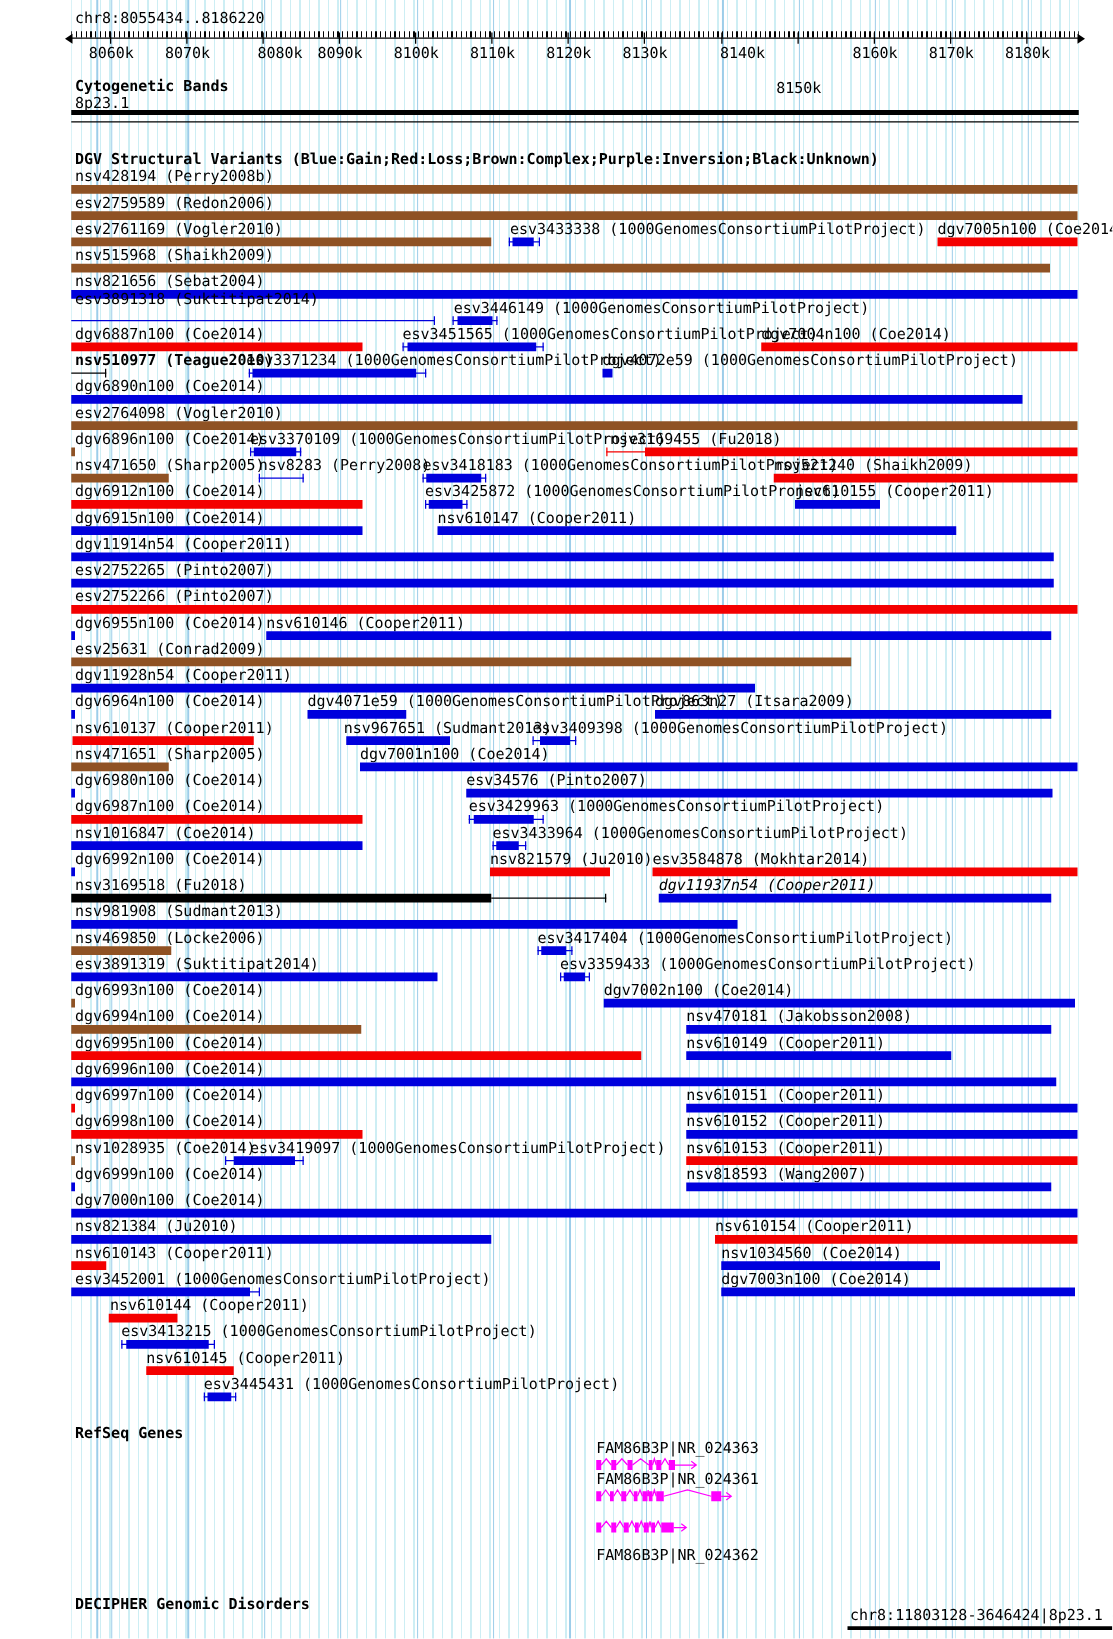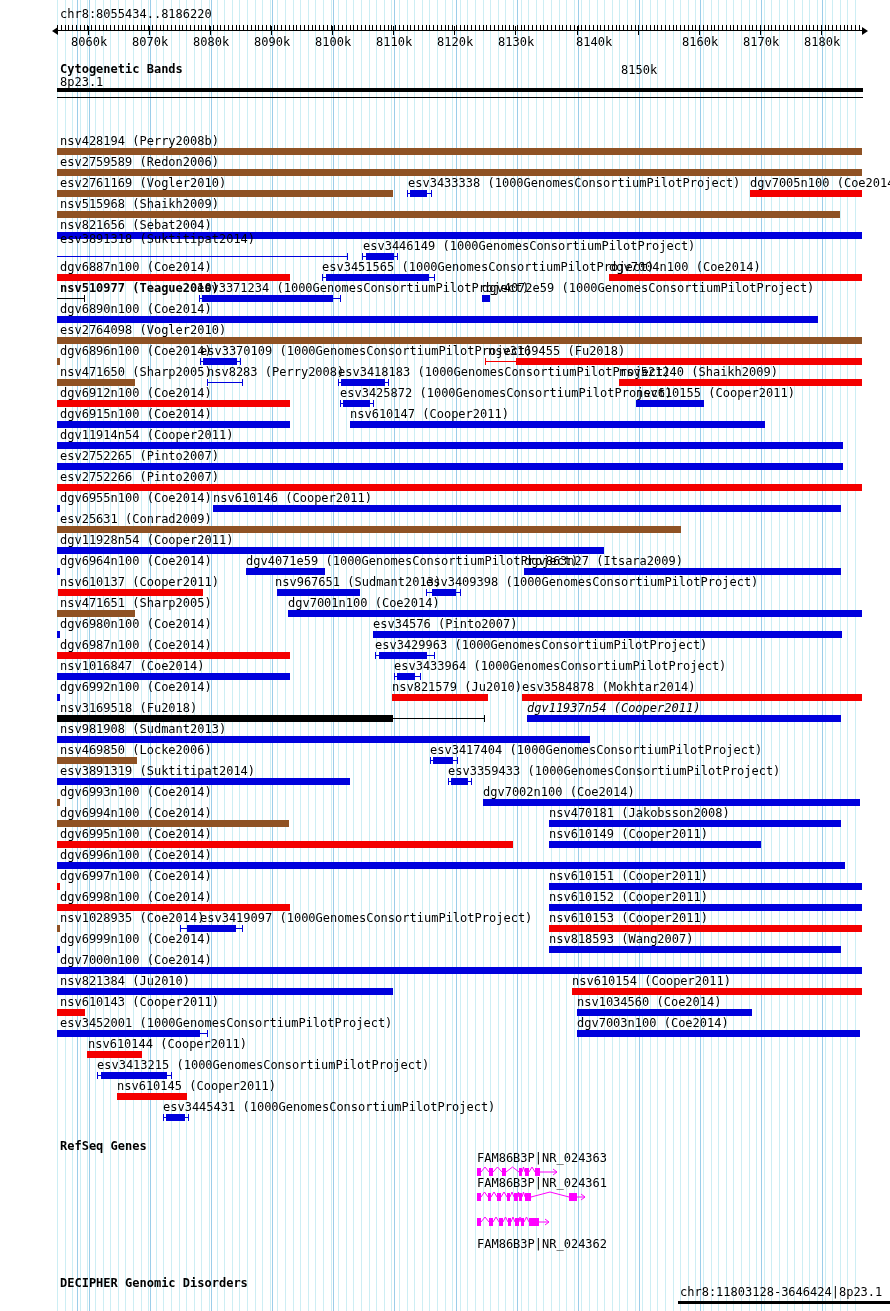--- a/index.html
+++ b/index.html
@@ -40,21 +40,21 @@
     <div class="tickstrip"></div>
     <div class="hline" style="left:57px;top:30px;width:806px;height:1px;"></div>
     <div class="arrow-l"></div>
     <div class="arrow-r"></div>
     <div id="ruler-labels">
         <div class="majtick" style="left: 88px;"></div>
         <div class="txt" style="left: 71px; top: 36px;">8060k</div>
         <div class="majtick" style="left: 149px;"></div>
         <div class="txt" style="left: 132px; top: 36px;">8070k</div>
         <div class="majtick" style="left: 210px;"></div>
-        <div class="txt" style="left: 193px; top: 36px;">8080k</div>
+        <div class="txt" style="left: 206px; top: 36px;">8080k</div>
         <div class="majtick" style="left: 271px;"></div>
         <div class="txt" style="left: 254px; top: 36px;">8090k</div>
         <div class="majtick" style="left: 332px;"></div>
         <div class="txt" style="left: 315px; top: 36px;">8100k</div>
         <div class="majtick" style="left: 393px;"></div>
         <div class="txt" style="left: 376px; top: 36px;">8110k</div>
         <div class="majtick" style="left: 454px;"></div>
         <div class="txt" style="left: 437px; top: 36px;">8120k</div>
         <div class="majtick" style="left: 515px;"></div>
         <div class="txt" style="left: 498px; top: 36px;">8130k</div>
@@ -69,20 +69,21 @@
         <div class="majtick" style="left: 821px;"></div>
         <div class="txt" style="left: 804px; top: 36px;">8180k</div>
       </div>
   </div>
 
   <div class="txt bold" style="left:60px;top:63px;">Cytogenetic Bands</div>
   <div class="txt" style="left:60px;top:76px;">8p23.1</div>
   <div class="hline" style="left:57px;top:88px;width:806px;height:4px;"></div>
   <div class="hline" style="left:57px;top:97px;width:806px;height:1px;"></div>
 
+  <div class="txt bold" style="left:60px;top:121px;">DGV Structural Variants (Blue:Gain;Red:Loss;Brown:Complex;Purple:Inversion;Black:Unknown)</div>
   <div id="dgv-rows">
       <div class="txt" style="left: 60px; top: 135px;">nsv428194 (Perry2008b)</div>
       <div class="bar" style="left: 57px; top: 148px; width: 805px; background: rgb(143, 82, 36);"></div>
       <div class="txt" style="left: 60px; top: 156px;">esv2759589 (Redon2006)</div>
       <div class="bar" style="left: 57px; top: 169px; width: 805px; background: rgb(143, 82, 36);"></div>
       <div class="txt" style="left: 60px; top: 177px;">esv2761169 (Vogler2010)</div>
       <div class="txt" style="left: 408px; top: 177px;">esv3433338 (1000GenomesConsortiumPilotProject)</div>
       <div class="txt" style="left: 750px; top: 177px;">dgv7005n100 (Coe2014)</div>
       <div class="bar" style="left: 57px; top: 190px; width: 336px; background: rgb(143, 82, 36);"></div>
       <div class="wrap7" style="left: 407px; top: 190px; width: 25px;">

